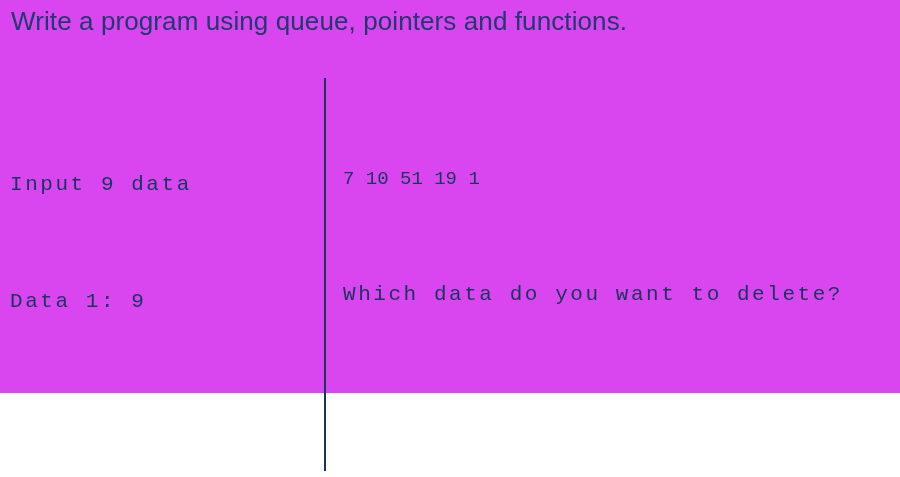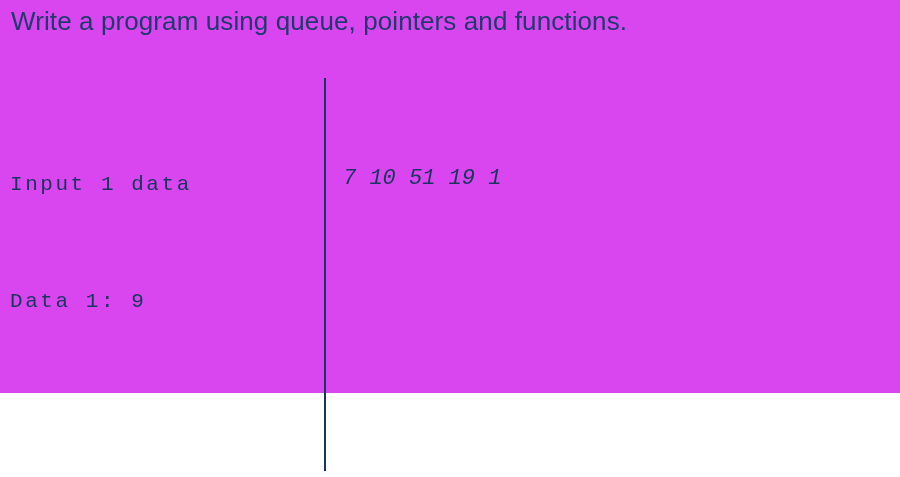--- a/index.html
+++ b/index.html
@@ -64,47 +64,47 @@
     font-size: 21px;
     line-height: 38.6px;
   }
   .line {
     white-space: pre;
     letter-spacing: 2.55px;
   }
   
   .line.tight {
     letter-spacing: 0px;
-    font-size: 22px;
-    font-style: italic;
+    font-size: 19px;
   }
 </style>
 </head>
 <body>
 
 <div id="page">
 
   <div id="title">Write a program using queue, pointers and functions.</div>
 
   <div id="divider"></div>
 
   <div id="left-col" class="console-col">
-    <div class="line">Input 1 data</div>
+    <div class="line">Input 9 data</div>
     <div class="line">Data 1: 9</div>
     
     
     
     
     
     
     
   </div>
 
   <div id="right-col" class="console-col">
     <div class="line tight">7 10 51 19 1</div>
+    <div class="line">Which data do you want to delete?</div>
     
     
     
     
     
     
   </div>
 
 </div>
 

